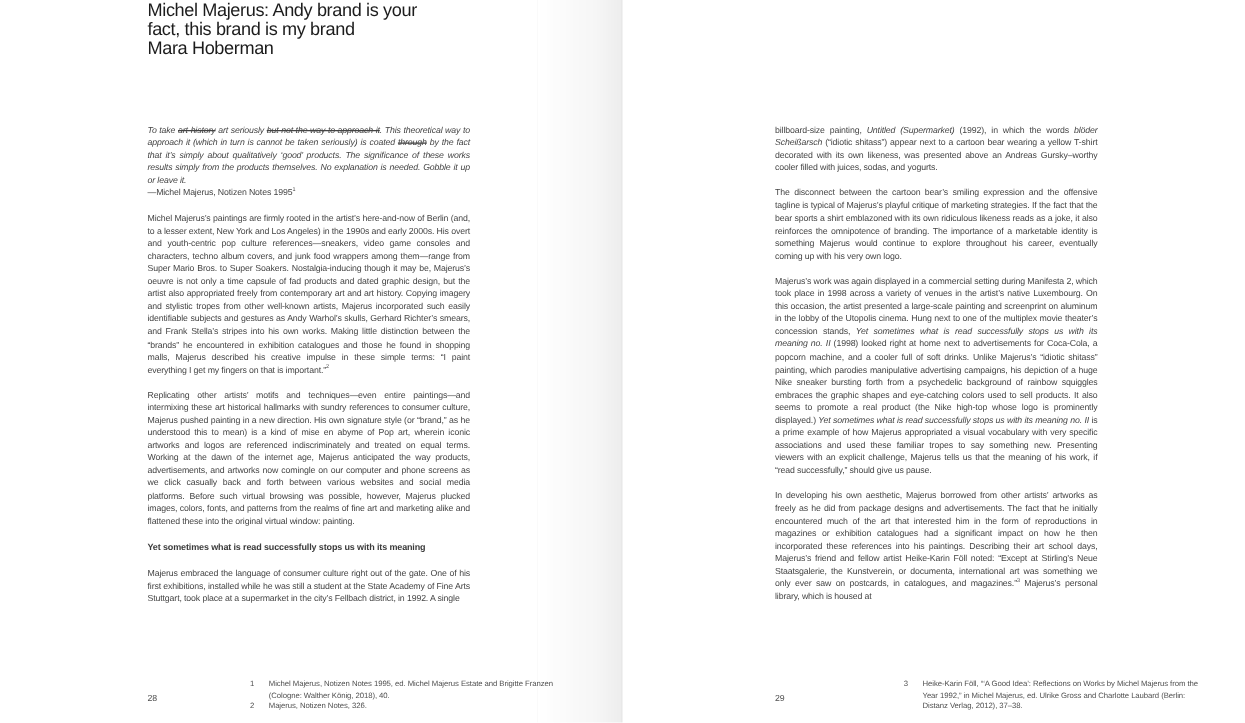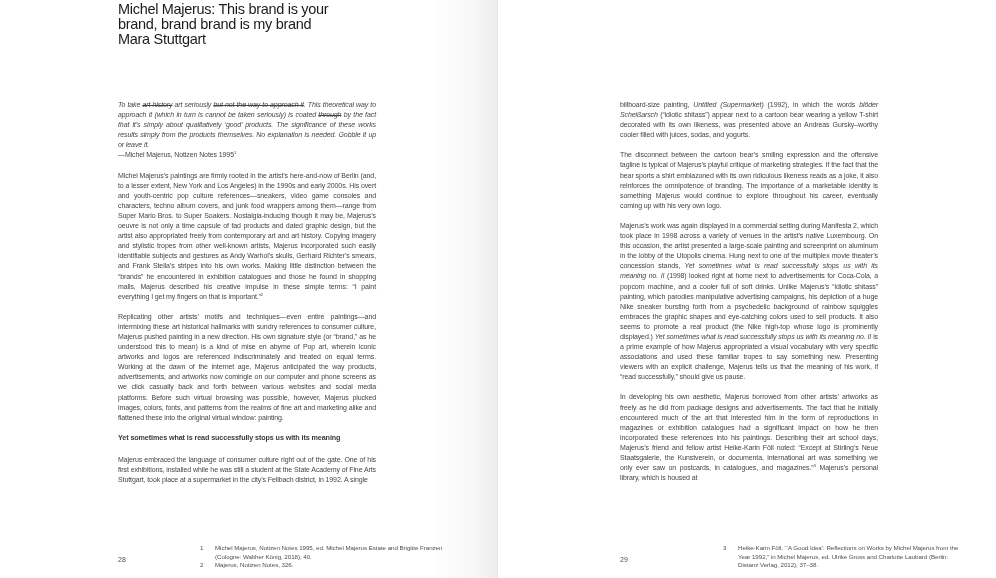--- a/index.html
+++ b/index.html
@@ -57,23 +57,23 @@
 </style>
 </head>
 <body>
 
 <div class="spread">
 
   <div class="gutter"></div>
 
   <div>
     <div class="title-block">
-      <div>Michel Majerus: This brand is your</div>
-      <div>brand, brand brand is my brand</div>
-      <div>Mara Stuttgart</div>
+      <div>Michel Majerus: Andy brand is your</div>
+      <div>fact, this brand is my brand</div>
+      <div>Mara Hoberman</div>
     </div>
 
     <div class="column col-left">
         <p class="epigraph"><span>To take </span><span class="st">art-history</span><span> art seriously </span><span class="st">but not the way to approach it</span><span>. This theoretical way to approach it (which in turn is cannot be taken seriously) is coated </span><span class="st">through</span><span> by the fact that it’s simply about qualitatively ‘good’ products. The significance of these works results simply from the products themselves. No explanation is needed. Gobble it up or leave it.</span><br><span class="rm">—Michel Majerus, Notizen Notes 1995</span><sup class="rm">1</sup></p>
         <p class="body"><span>Michel Majerus’s paintings are firmly rooted in the artist’s here-and-now of Berlin (and, to a lesser extent, New York and Los Angeles) in the 1990s and early 2000s. His overt and youth-centric pop culture references—sneakers, video game consoles and characters, techno album covers, and junk food wrappers among them—range from Super Mario Bros. to Super Soakers. Nostalgia-inducing though it may be, Majerus’s oeuvre is not only a time capsule of fad products and dated graphic design, but the artist also appropriated freely from contemporary art and art history. Copying imagery and stylistic tropes from other well-known artists, Majerus incorporated such easily identifiable subjects and gestures as Andy Warhol’s skulls, Gerhard Richter’s smears, and Frank Stella’s stripes into his own works. Making little distinction between the “brands” he encountered in exhibition catalogues and those he found in shopping malls, Majerus described his creative impulse in these simple terms: “I paint everything I get my fingers on that is important.”</span><sup>2</sup></p>
         <p class="body"><span>Replicating other artists’ motifs and techniques—even entire paintings—and intermixing these art historical hallmarks with sundry references to consumer culture, Majerus pushed painting in a new direction. His own signature style (or “brand,” as he understood this to mean) is a kind of mise en abyme of Pop art, wherein iconic artworks and logos are referenced indiscriminately and treated on equal terms. Working at the dawn of the internet age, Majerus anticipated the way products, advertisements, and artworks now comingle on our computer and phone screens as we click casually back and forth between various websites and social media platforms. Before such virtual browsing was possible, however, Majerus plucked images, colors, fonts, and patterns from the realms of fine art and marketing alike and flattened these into the original virtual window: painting.</span></p>
         <h3 class="subhead"><span>Yet sometimes what is read successfully stops us with its meaning</span></h3>
         <p class="body"><span>Majerus embraced the language of consumer culture right out of the gate. One of his first exhibitions, installed while he was still a student at the State Academy of Fine Arts Stuttgart, took place at a supermarket in the city’s Fellbach district, in 1992. A single</span></p>
       </div>
 

